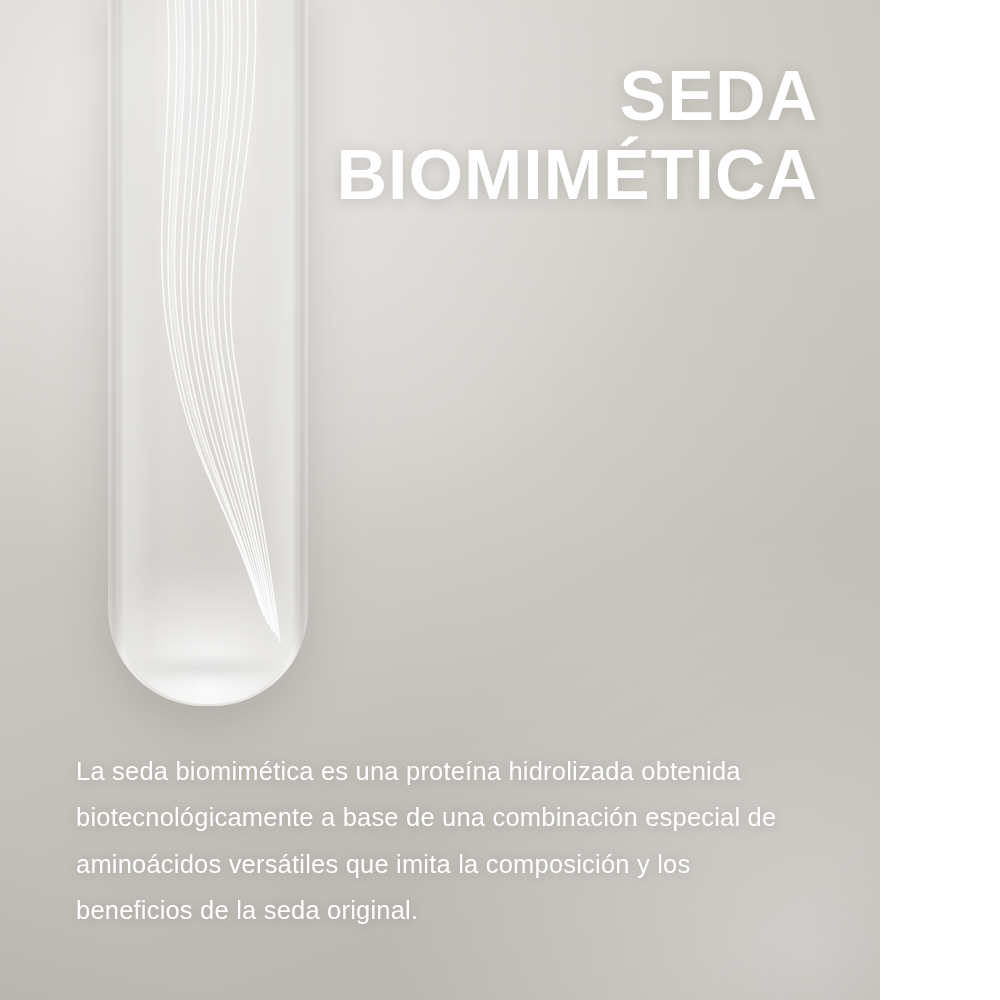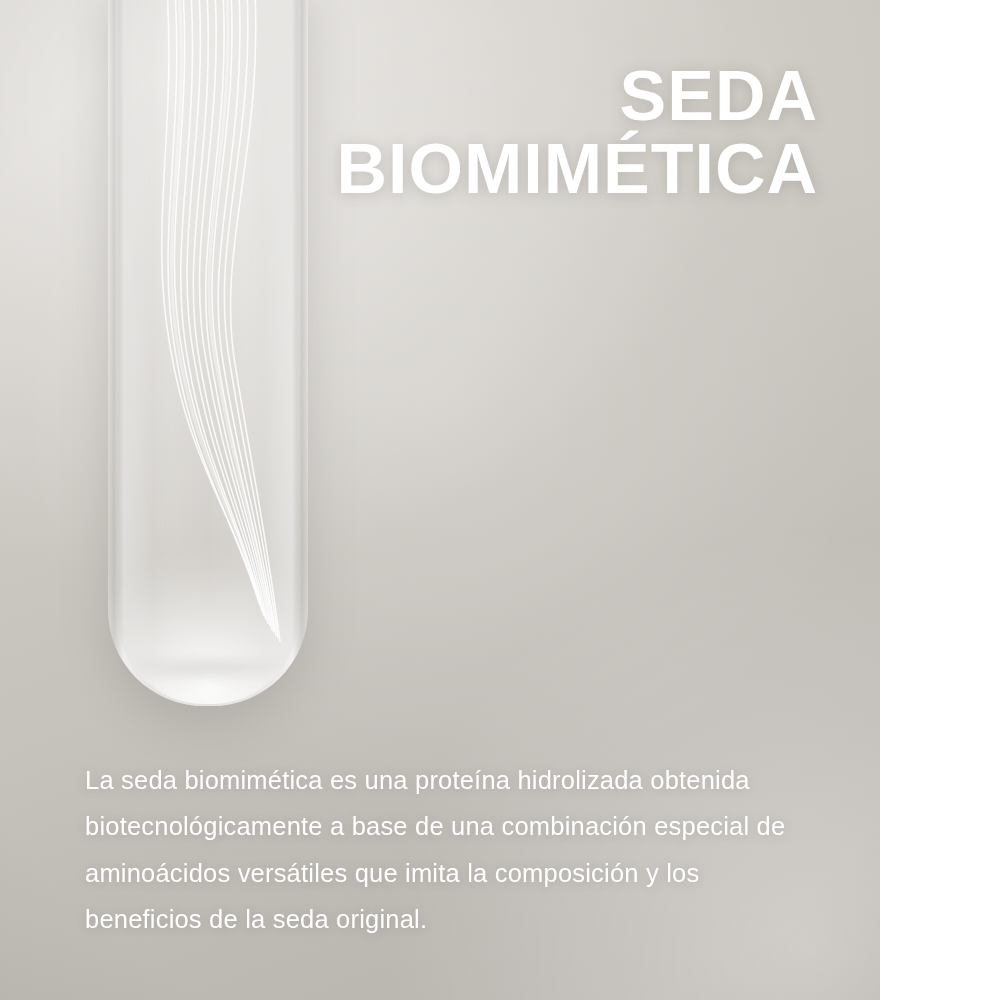--- a/index.html
+++ b/index.html
@@ -91,36 +91,37 @@
     line-height: 1.04;
     text-shadow: 0 2px 14px rgba(120,116,110,0.30);
   }
   .headline .l1 {
     display: block;
     font-size: 70px;
   }
   .headline .l2 {
     display: block;
     font-size: 70px;
+    margin-top: 6px;
   }
 
   
   .body-copy {
     position: absolute;
     left: 76px;
     right: 66px;
     top: 748px;
     color: #ffffff;
     font-size: 25.5px;
     line-height: 1.82;
     font-weight: 400;
     letter-spacing: 0.2px;
     text-shadow: 0 1px 10px rgba(120,116,110,0.28);
   }
-  .body-copy p { margin: 9px; }
+  .body-copy p { margin: 0; }
 </style>
 </head>
 <body>
 
 <div class="poster">
 
   <div class="tube-wrap">
     <div class="tube-glass"></div>
     <div class="tube-inner-shade"></div>
     <div class="fibers">

